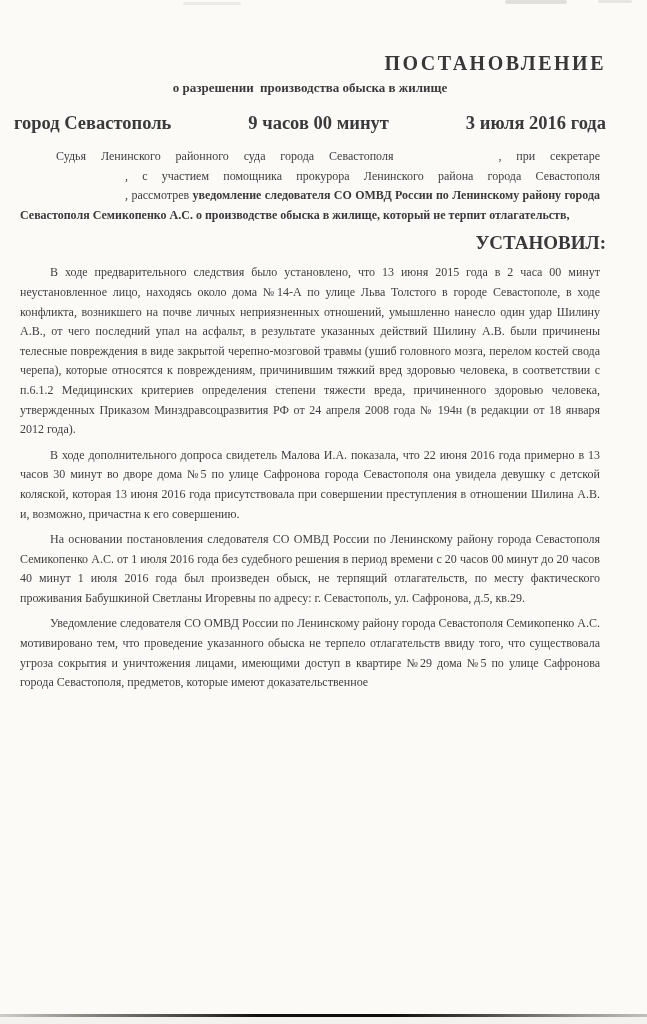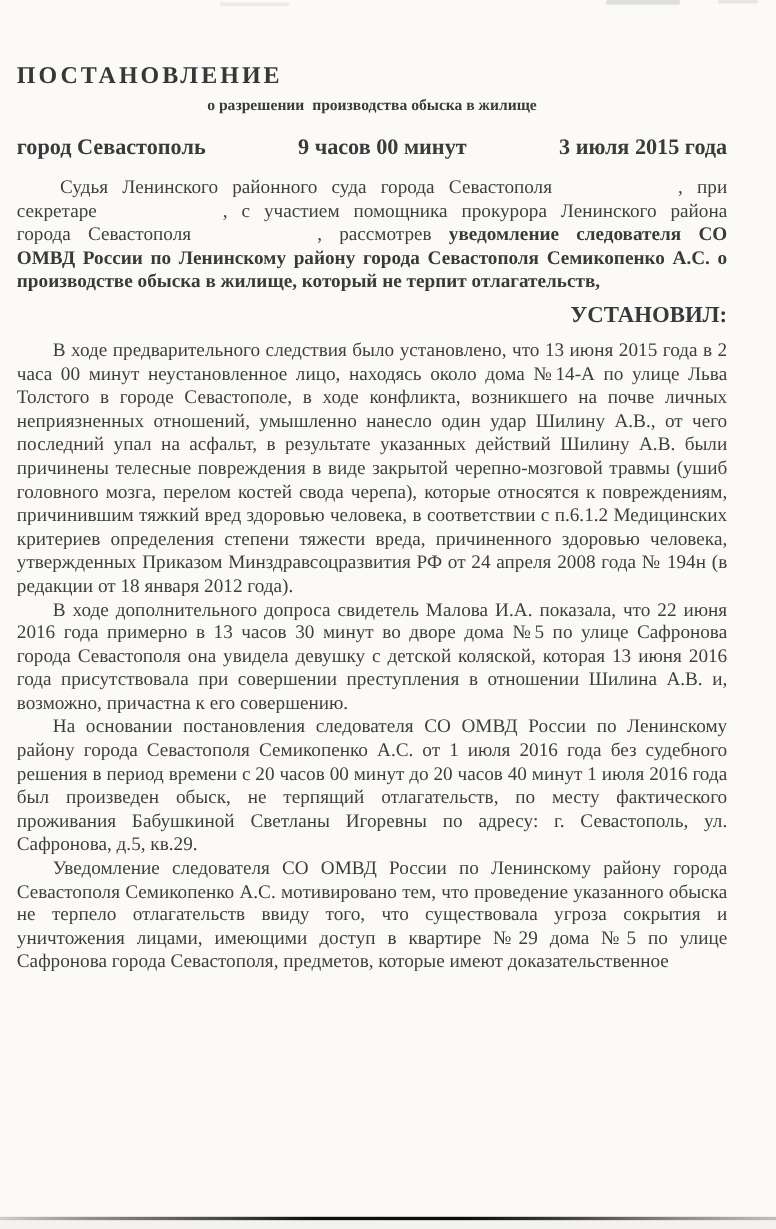--- a/index.html
+++ b/index.html
@@ -14,21 +14,21 @@
     color: #3e3e41;
   }
   .content {
     position: absolute;
     left: 14px;
     top: 0;
     width: 592px;
     padding-top: 52px;
   }
   .doc-title {
-    text-align: left;
+    text-align: right;
     font-weight: bold;
     font-size: 20px;
     letter-spacing: 2.5px;
     color: #37373a;
     margin: 0;
   }
   .doc-subtitle {
     text-align: center;
     font-weight: bold;
     font-size: 13px;
@@ -38,24 +38,24 @@
   .dateline {
     display: flex;
     justify-content: space-between;
     align-items: baseline;
     font-weight: bold;
     font-size: 18.5px;
     margin-top: 17px;
     color: #3a3a3d;
   }
   .body-par {
-    font-size: 16px;
+    font-size: 12px;
     line-height: 19.6px;
     text-align: justify;
-    margin: 0;
+    margin: 6px;
   }
   .preamble { margin-top: 13px; text-indent: 36px; }
   .blank-gap { display: inline-block; width: 105px; height: 1px; }
   .bold { font-weight: bold; color: #39393c; }
   .ruled-heading {
     text-align: right;
     font-weight: bold;
     font-size: 19px;
     margin: 7px 0 9px 0;
     color: #39393c;
@@ -94,21 +94,21 @@
 
   <div class="content">
 
     <h1 class="doc-title">ПОСТАНОВЛЕНИЕ</h1>
 
     <div class="doc-subtitle">о разрешении&nbsp; производства обыска в жилище</div>
 
     <div class="dateline">
       <span>город Севастополь</span>
       <span>9 часов 00 минут</span>
-      <span>3 июля 2015 года</span>
+      <span>3 июля 2016 года</span>
     </div>
 
     <p class="body-par preamble"><span>Судья Ленинского районного суда города Севастополя</span><span class="blank-gap"></span><span>, при секретаре</span><span class="blank-gap"></span><span>, с участием помощника прокурора Ленинского района города Севастополя</span><span class="blank-gap"></span><span>, рассмотрев </span><span class="bold">уведомление следователя СО ОМВД России по Ленинскому району города Севастополя Семикопенко А.С. о производстве обыска в жилище, который не терпит отлагательств,</span></p>
 
     <div class="ruled-heading">УСТАНОВИЛ:</div>
 
     <p class="body-par indent">В ходе предварительного следствия было установлено, что 13 июня 2015 года в 2 часа 00 минут неустановленное лицо, находясь около дома №14-А по улице Льва Толстого в городе Севастополе, в ходе конфликта, возникшего на почве личных неприязненных отношений, умышленно нанесло один удар Шилину А.В., от чего последний упал на асфальт, в результате указанных действий Шилину А.В. были причинены телесные повреждения в виде закрытой черепно-мозговой травмы (ушиб головного мозга, перелом костей свода черепа), которые относятся к повреждениям, причинившим тяжкий вред здоровью человека, в соответствии с п.6.1.2 Медицинских критериев определения степени тяжести вреда, причиненного здоровью человека, утвержденных Приказом Минздравсоцразвития РФ от 24 апреля 2008 года № 194н (в редакции от 18 января 2012 года).</p>
     <p class="body-par indent">В ходе дополнительного допроса свидетель Малова И.А. показала, что 22 июня 2016 года примерно в 13 часов 30 минут во дворе дома №5 по улице Сафронова города Севастополя она увидела девушку с детской коляской, которая 13 июня 2016 года присутствовала при совершении преступления в отношении Шилина А.В. и, возможно, причастна к его совершению.</p>
     <p class="body-par indent">На основании постановления следователя СО ОМВД России по Ленинскому району города Севастополя Семикопенко А.С. от 1 июля 2016 года без судебного решения в период времени с 20 часов 00 минут до 20 часов 40 минут 1 июля 2016 года был произведен обыск, не терпящий отлагательств, по месту фактического проживания Бабушкиной Светланы Игоревны по адресу: г. Севастополь, ул. Сафронова, д.5, кв.29.</p>
     <p class="body-par indent">Уведомление следователя СО ОМВД России по Ленинскому району города Севастополя Семикопенко А.С. мотивировано тем, что проведение указанного обыска не терпело отлагательств ввиду того, что существовала угроза сокрытия и уничтожения лицами, имеющими доступ в квартире №29 дома №5 по улице Сафронова города Севастополя, предметов, которые имеют доказательственное</p>

